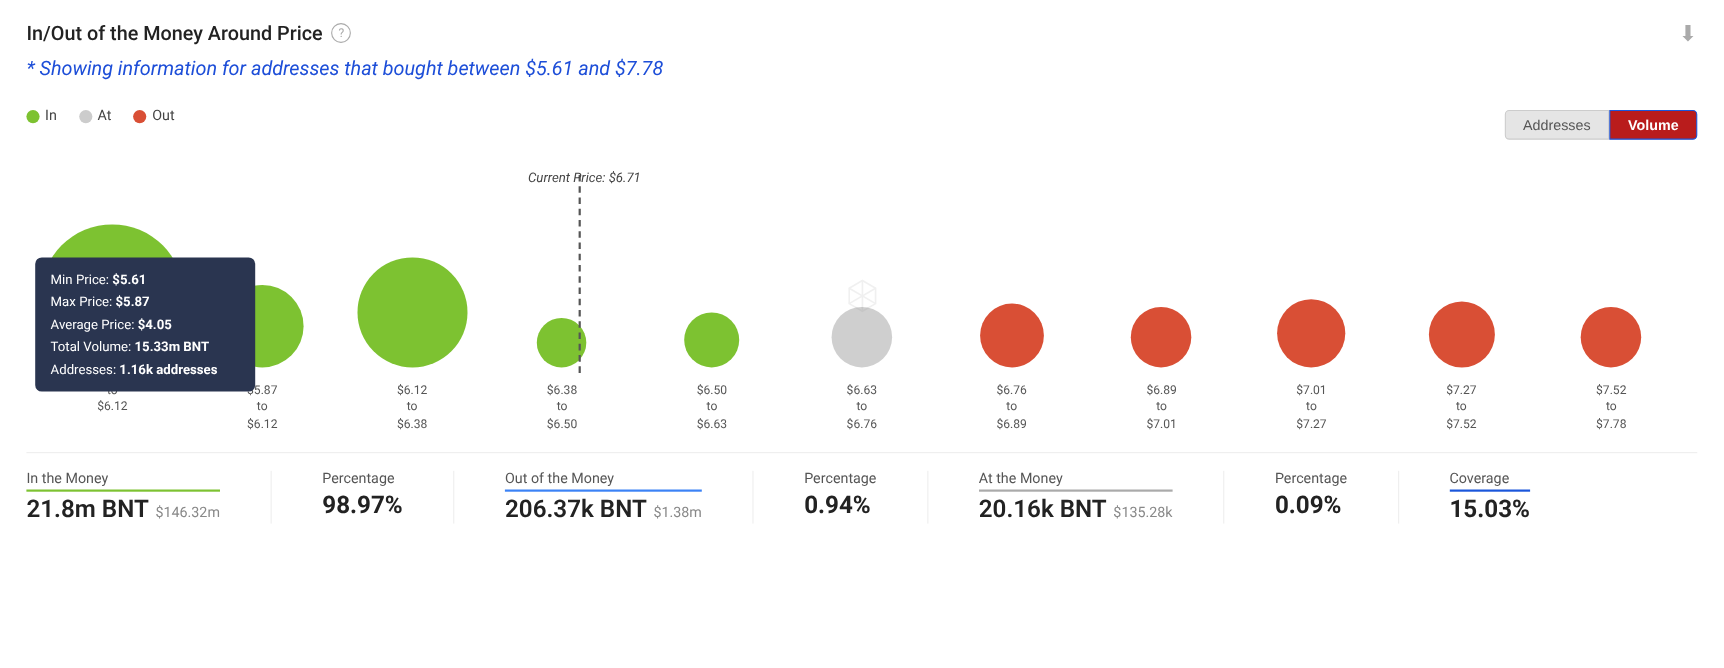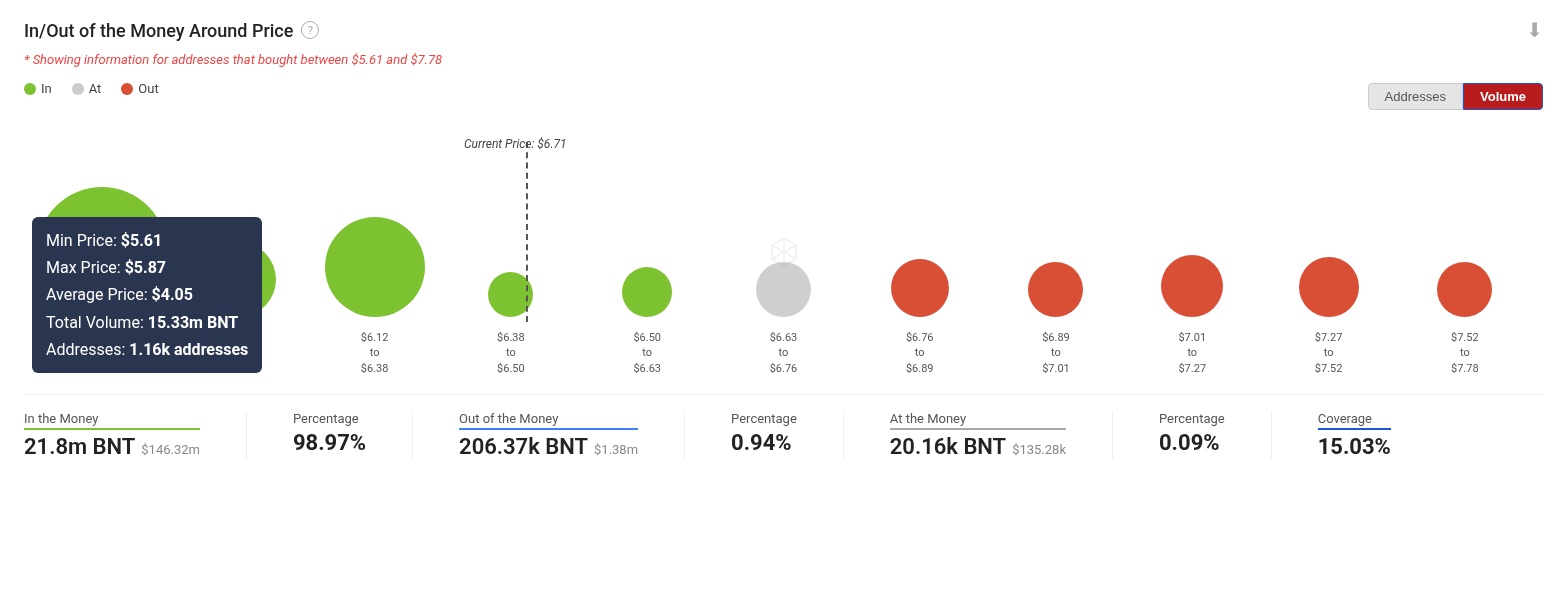--- a/index.html
+++ b/index.html
@@ -43,24 +43,23 @@
       font-size: 11px;
       color: #aaa;
       cursor: pointer;
     }
     .download-icon {
       font-size: 20px;
       color: #aaa;
       cursor: pointer;
     }
     .subtitle {
-      font-size: 13px;
-      color: #ef4444;
+      font-size: 18px;
+      color: #1d4ed8;
       font-style: italic;
-      margin-bottom: 14px;
     }
     .legend-row {
       display: flex;
       align-items: center;
       gap: 20px;
       margin-bottom: 16px;
     }
     .legend-item {
       display: flex;
       align-items: center;
@@ -103,21 +102,21 @@
       position: absolute;
       left: 502px;
       top: 20px;
       bottom: 60px;
       width: 1px;
       border-left: 2px dashed #555;
       z-index: 5;
     }
     .current-price-label {
       position: absolute;
-      left: 440px;
+      left: 456px;
       top: 15px;
       font-size: 12px;
       color: #444;
       font-style: italic;
       white-space: nowrap;
       z-index: 6;
     }
     .bubbles-row {
       display: flex;
       align-items: flex-end;
@@ -169,21 +168,21 @@
 
     
     .tooltip-box {
       position: absolute;
       left: 8px;
       top: 95px;
       background: #2a3550;
       color: #fff;
       padding: 10px 14px;
       border-radius: 6px;
-      font-size: 16px;
+      font-size: 12px;
       line-height: 1.7;
       z-index: 20;
       min-width: 200px;
     }
     .tooltip-box .val { font-weight: 700; }
 
     
     .watermark {
       position: absolute;
       top: 50%;
@@ -255,21 +254,21 @@
   <div class="header-row">
     <div class="title-group">
       <span class="page-title">In/Out of the Money Around Price</span>
       <span class="help-icon">?</span>
     </div>
     <span class="download-icon">⬇</span>
   </div>
 
   <div class="subtitle">* Showing information for addresses that bought between $5.61 and $7.78</div>
 
-  <div style="display:flex; justify-content:space-between; align-items:center; margin-bottom:10px;">
+  <div style="display:flex; justify-content:space-between; align-items:center; margin-bottom:10px;margin-top:25px;">
     <div class="legend-row">
       <div class="legend-item">
         <span class="legend-dot" style="background:#7dc231;"></span>
         <span>In</span>
       </div>
       <div class="legend-item">
         <span class="legend-dot" style="background:#ccc;"></span>
         <span>At</span>
       </div>
       <div class="legend-item">

